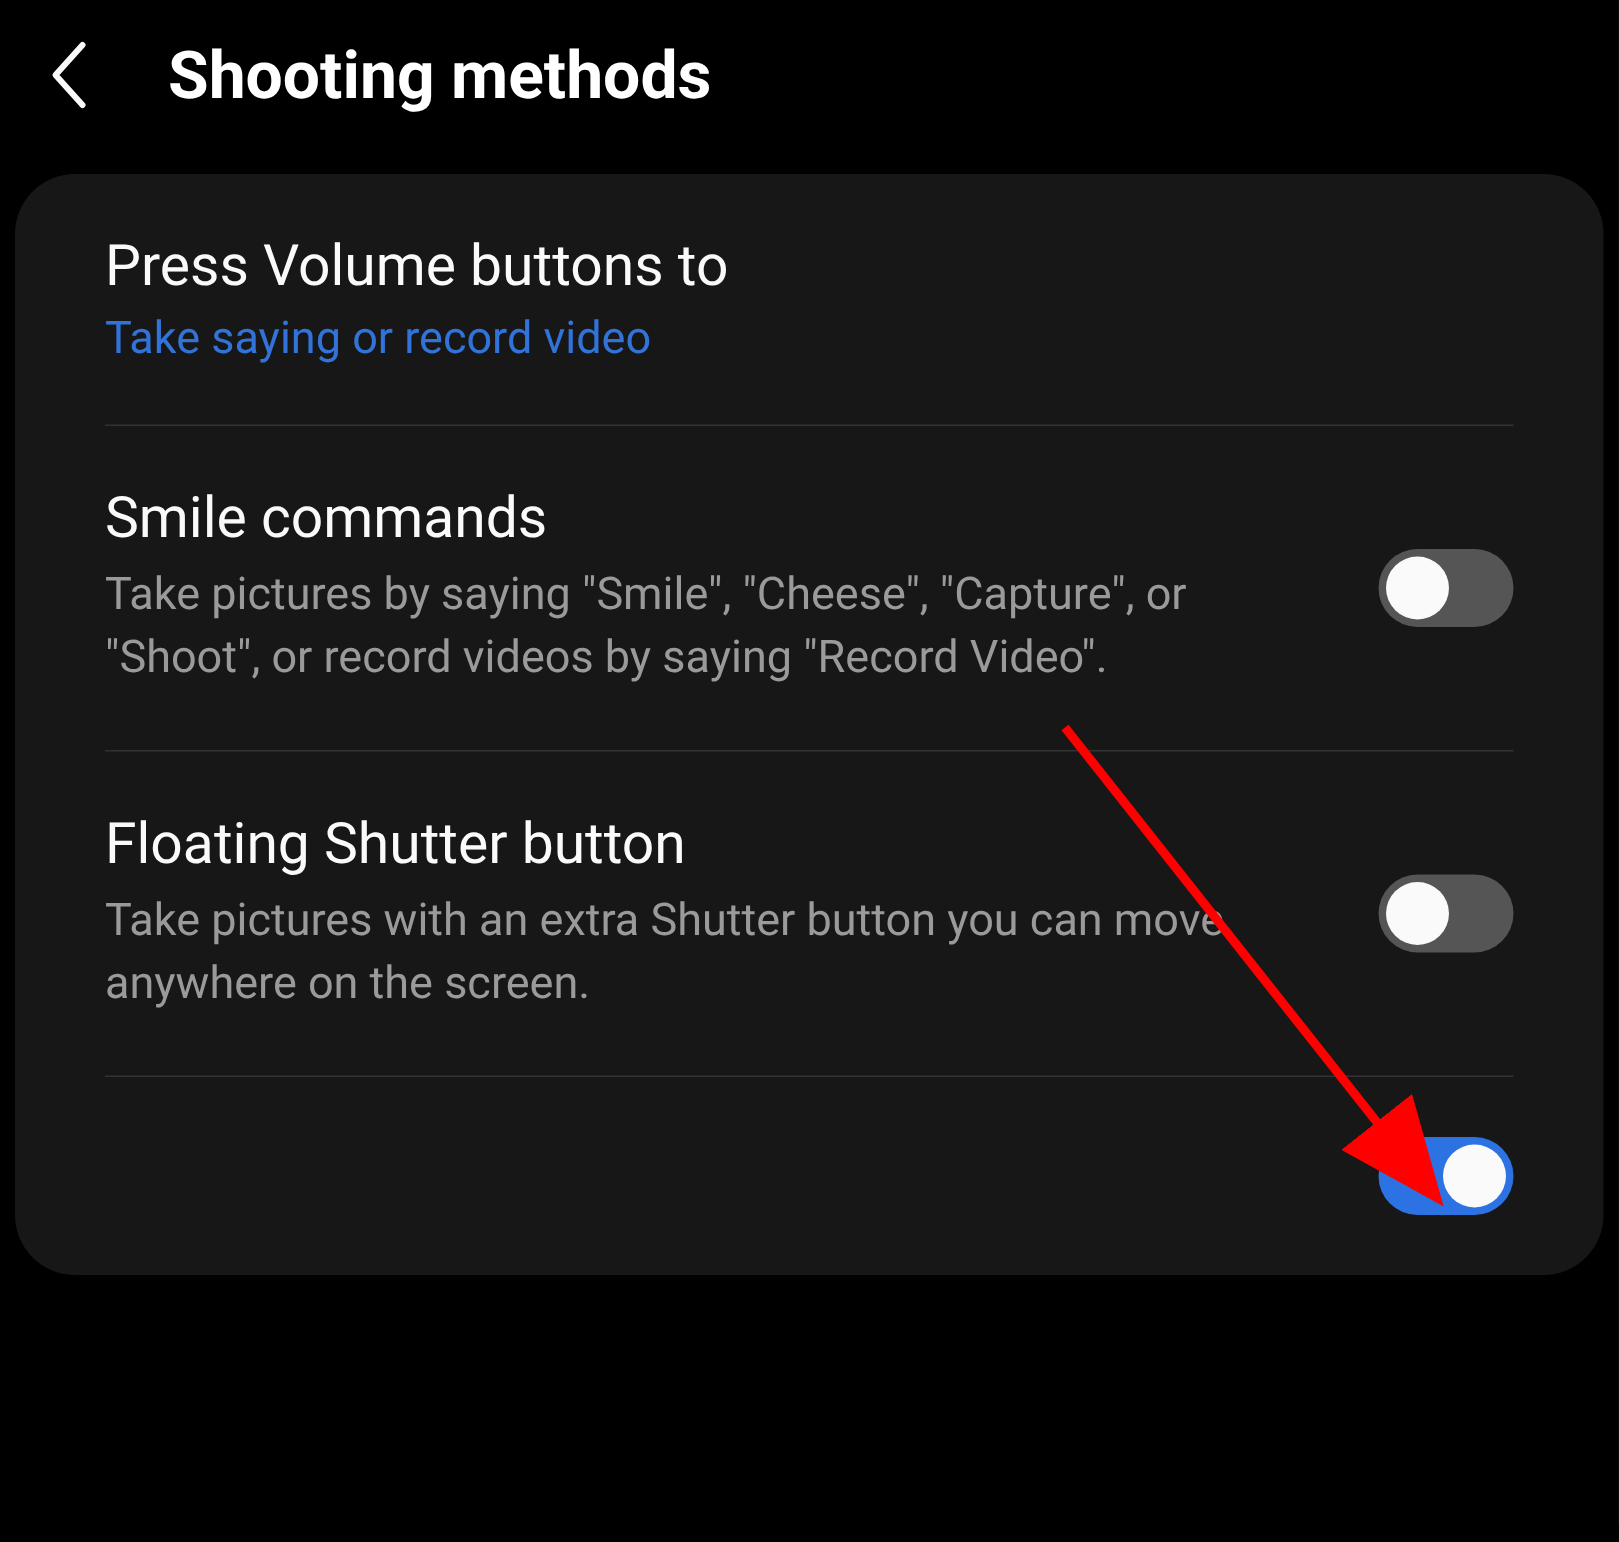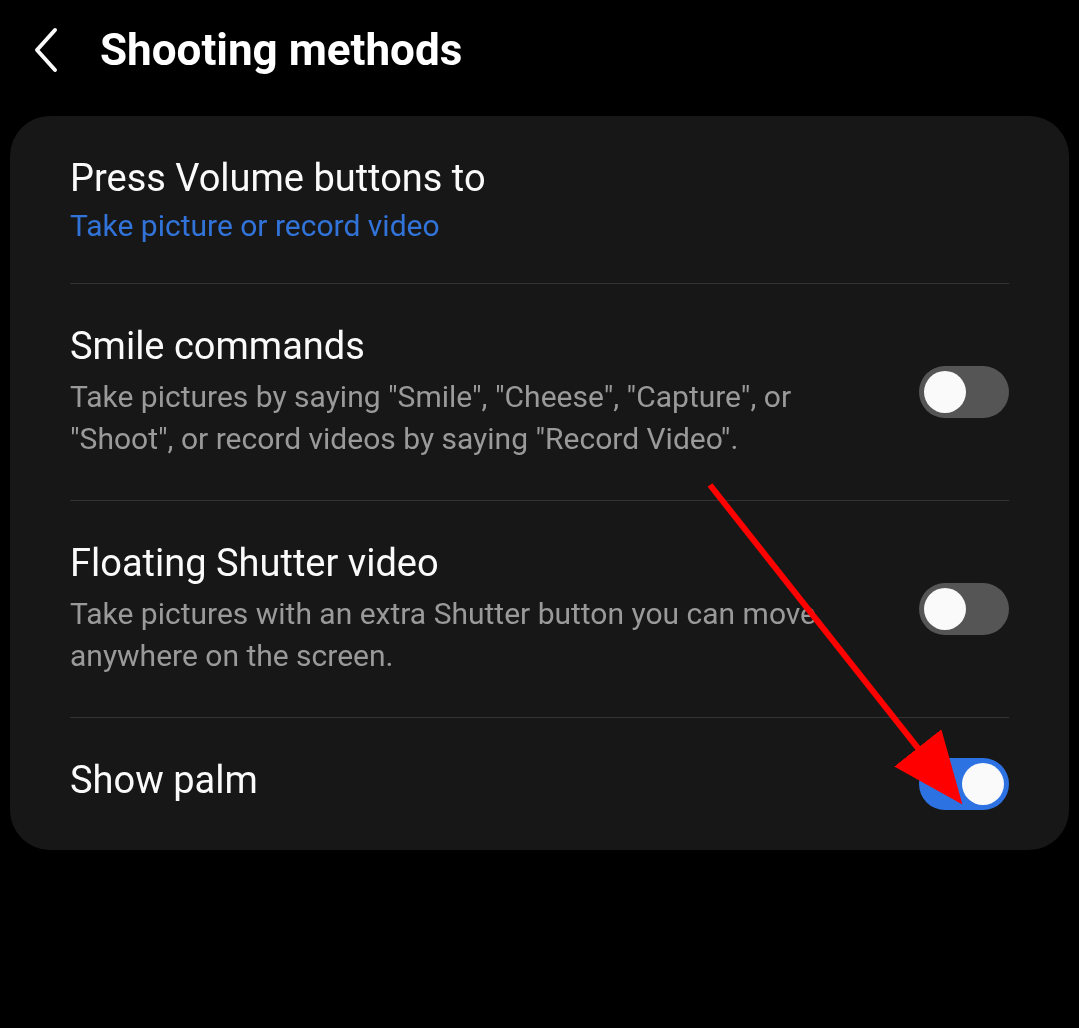--- a/index.html
+++ b/index.html
@@ -30,20 +30,21 @@
       cursor: pointer;
     }
     .back-icon svg {
       width: 28px;
       height: 48px;
     }
     .page-title {
       color: #fff;
       font-size: 44px;
       font-weight: 700;
+      margin-left: 12px;
     }
     .card {
       background: #171717;
       border-radius: 40px;
       margin: 0 10px;
       padding: 0;
     }
     .setting-row {
       padding: 40px 60px;
       display: flex;
@@ -121,53 +122,52 @@
     </svg>
   </div>
   <h1 class="page-title">Shooting methods</h1>
 </div>
 
 <div class="card">
 
   <div class="setting-row">
     <div class="setting-text">
       <div class="setting-title">Press Volume buttons to</div>
-      <div class="setting-subtitle">Take picture or record video</div>
+      <div class="setting-subtitle">Take saying or record video</div>
     </div>
   </div>
 
   <div class="divider"></div>
 
   <div class="setting-row">
     <div class="setting-text">
       <div class="setting-title">Smile commands</div>
       <div class="setting-description">Take pictures by saying "Smile", "Cheese", "Capture", or "Shoot", or record videos by saying "Record Video".</div>
     </div>
     <div class="toggle off">
       <div class="toggle-knob"></div>
     </div>
   </div>
 
   <div class="divider"></div>
 
   <div class="setting-row">
     <div class="setting-text">
-      <div class="setting-title">Floating Shutter video</div>
+      <div class="setting-title">Floating Shutter button</div>
       <div class="setting-description">Take pictures with an extra Shutter button you can move anywhere on the screen.</div>
     </div>
     <div class="toggle off">
       <div class="toggle-knob"></div>
     </div>
   </div>
 
   <div class="divider"></div>
 
   <div class="setting-row">
     <div class="setting-text">
-      <div class="setting-title">Show palm</div>
     </div>
     <div class="toggle on">
       <div class="toggle-knob"></div>
     </div>
   </div>
 
 </div>
 
 <svg class="arrow-annotation" style="left:700px; top:475px;" width="290" height="350">
   <defs>

